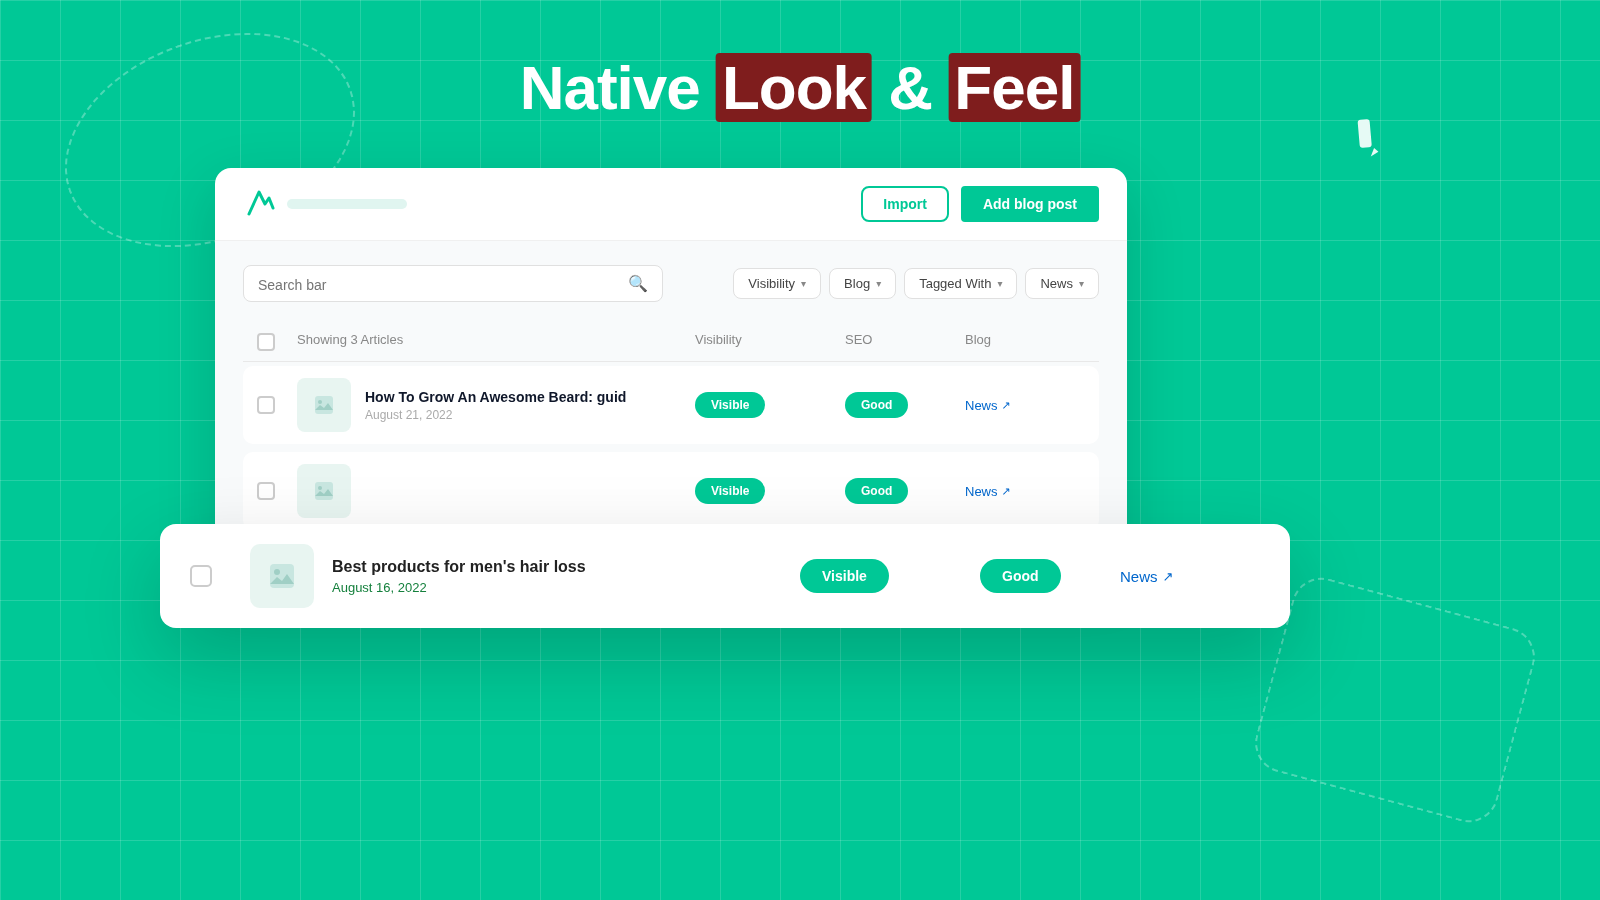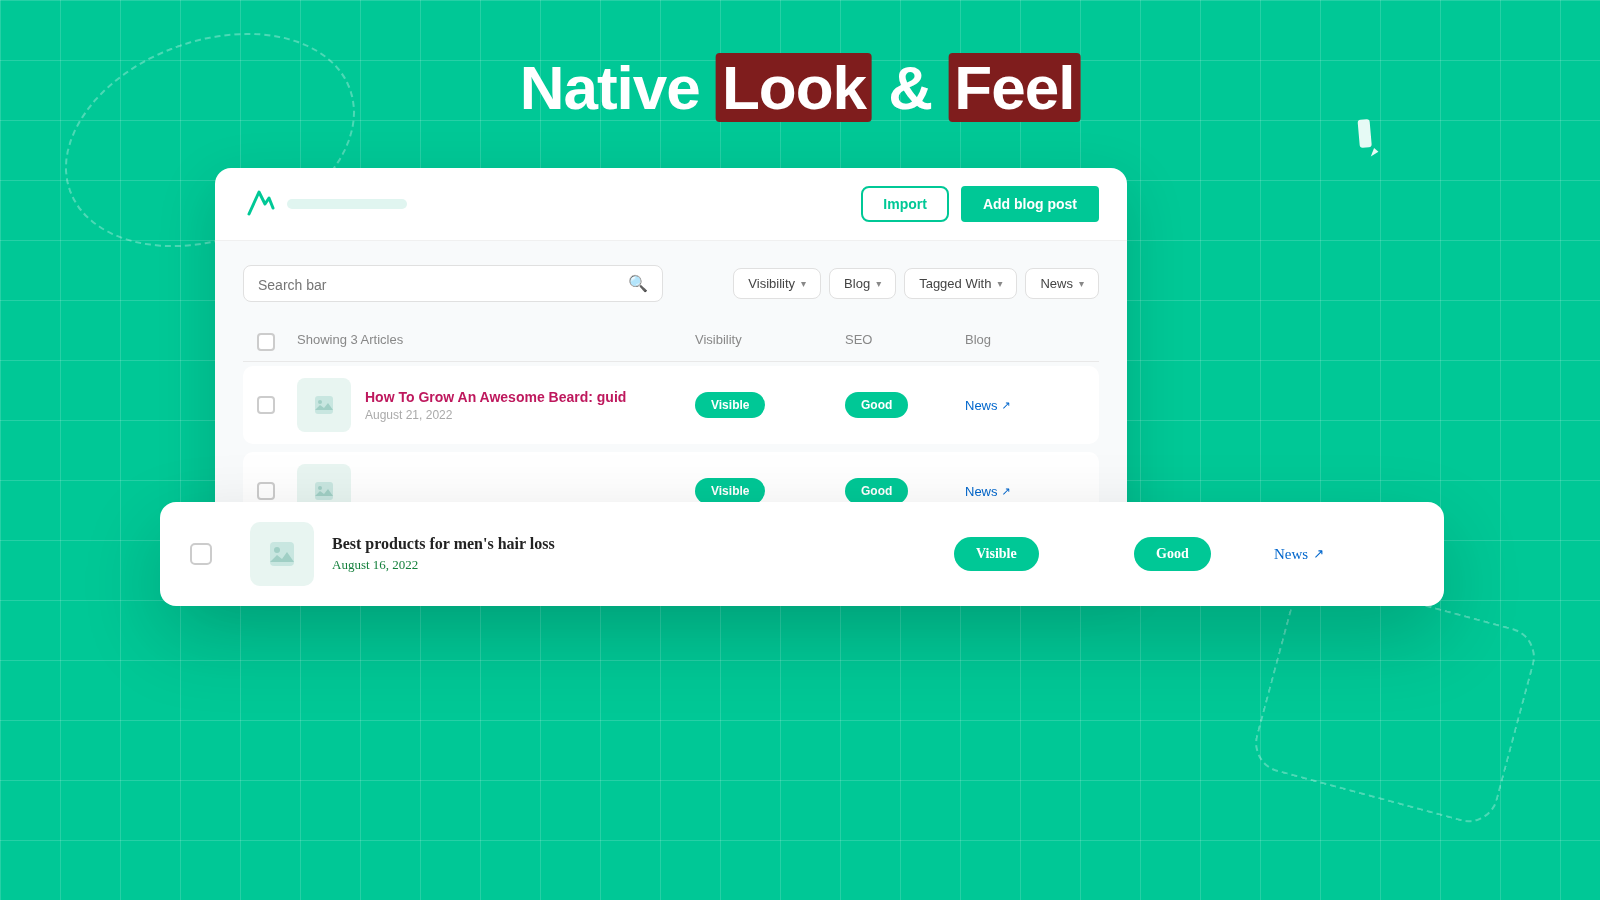--- a/index.html
+++ b/index.html
@@ -226,21 +226,21 @@
       display: flex;
       align-items: center;
       justify-content: center;
       color: #b0d8d0;
       font-size: 20px;
       flex-shrink: 0;
     }
     .article-title {
       font-size: 14px;
       font-weight: 600;
-      color: #be185d;
+      color: #0f172a;
       margin-bottom: 3px;
       text-align: center;
     }
     .article-date {
       font-size: 12px;
       color: #aaa;
     }
 
     .badge-visible {
       display: inline-block;
@@ -268,29 +268,28 @@
       font-size: 13px;
       font-weight: 500;
       text-decoration: none;
       cursor: pointer;
     }
     .news-link .ext-icon { font-size: 11px; }
 
     
     .floating-card {
       position: absolute;
-      top: 502px;
+      top: 524px;
       left: 160px;
-      width: 1284px;
+      width: 1130px;
       background: white;
       border-radius: 16px;
       box-shadow: 0 30px 80px rgba(0,0,0,0.18);
       padding: 0;
       z-index: 10;
-      font-family: Liberation Serif, serif;
     }
     .floating-row {
       display: grid;
       grid-template-columns: 60px 1fr 180px 140px 140px;
       align-items: center;
       padding: 20px 30px;
     }
     .floating-checkbox {
       width: 22px; height: 22px;
       border: 2px solid #ccc;

